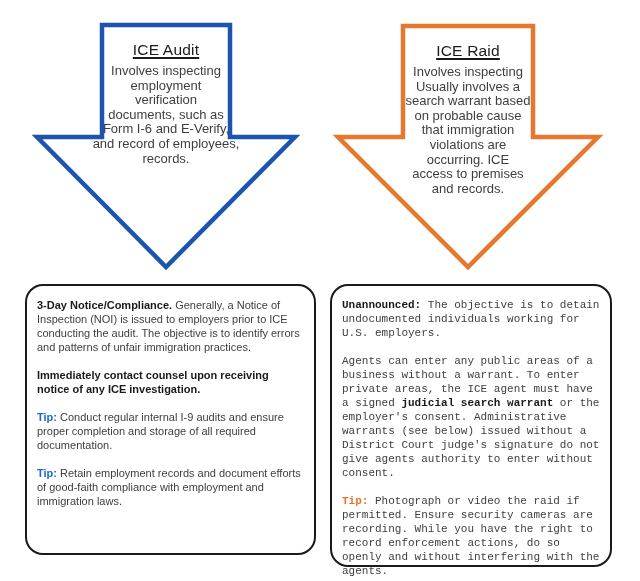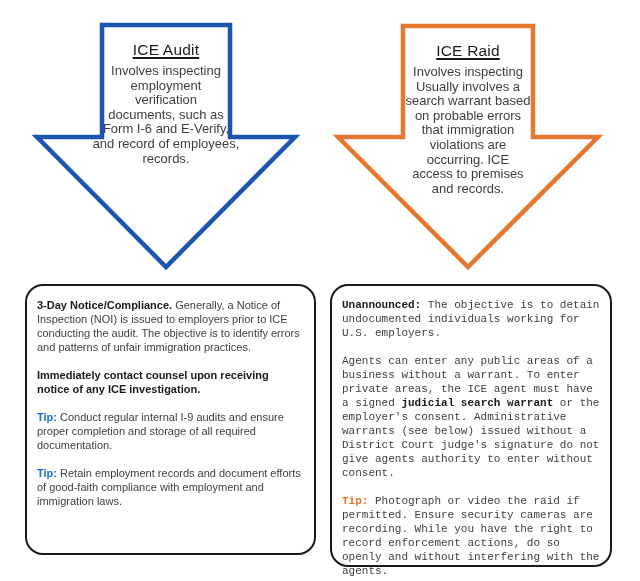--- a/index.html
+++ b/index.html
@@ -87,21 +87,21 @@
         <div>records.</div>
       </div>
   </div>
 
   <div class="arrow-textblock raid">
     <div class="arrow-title">ICE Raid</div>
     <div class="arrow-desc">
         <div>Involves inspecting</div>
         <div>Usually involves a</div>
         <div>search warrant based</div>
-        <div>on probable errors</div>
+        <div>on probable cause</div>
         <div>that immigration</div>
         <div>violations are</div>
         <div>occurring. ICE</div>
         <div>access to premises</div>
         <div>and records.</div>
       </div>
   </div>
 
   <div class="info-box audit-box">
     <p><span class="b">3-Day Notice/Compliance.</span><span> Generally, a Notice of Inspection (NOI) is issued to employers prior to ICE conducting the audit. The objective is to identify errors and patterns of unfair immigration practices.</span></p>

